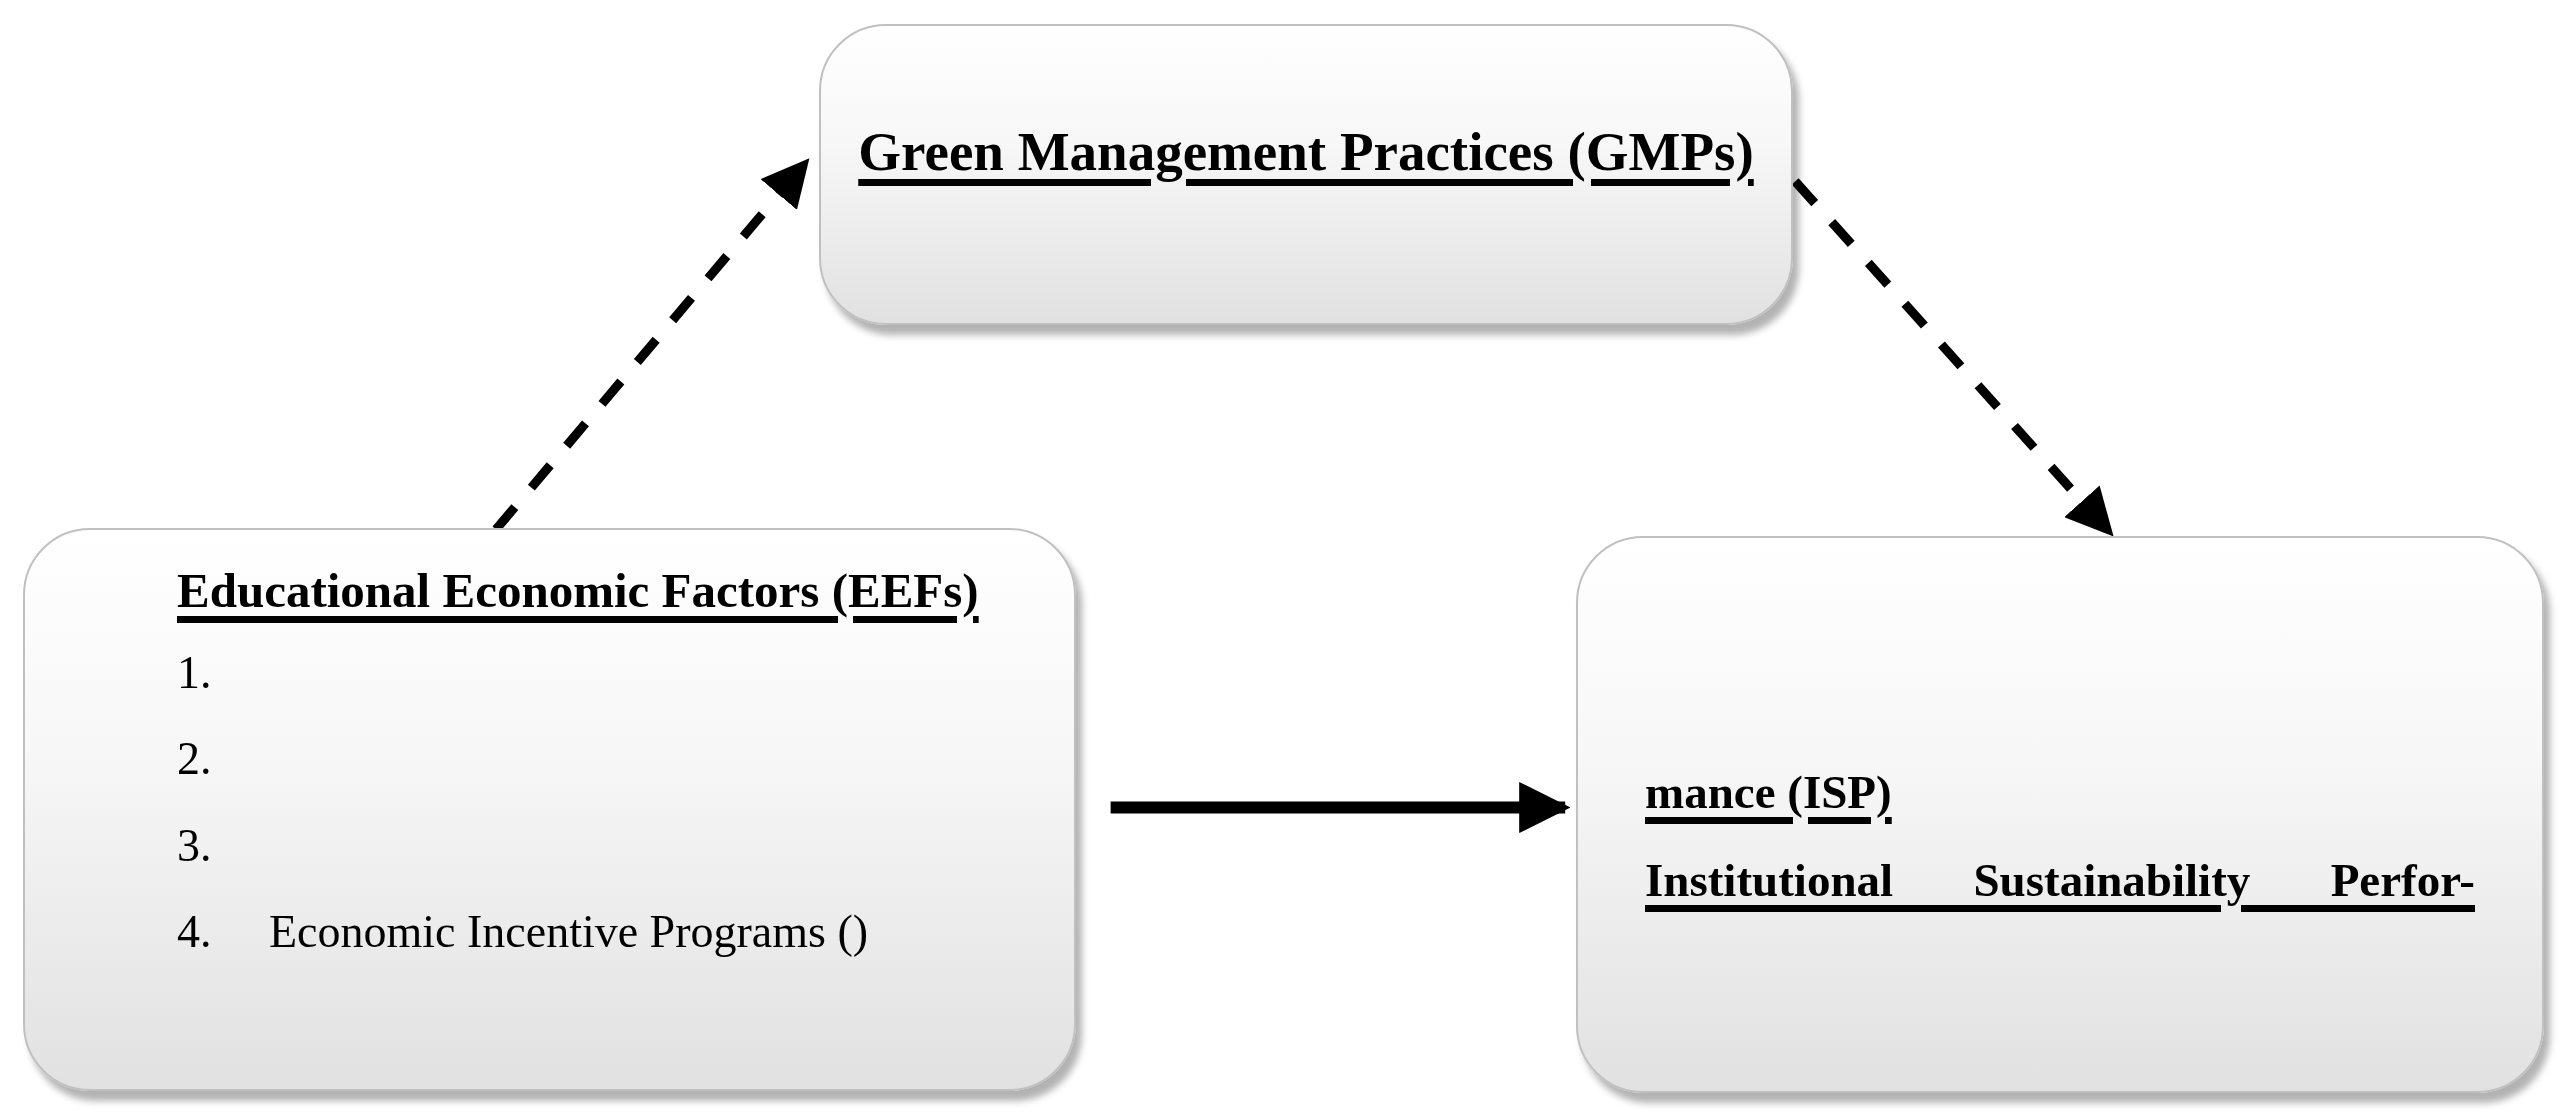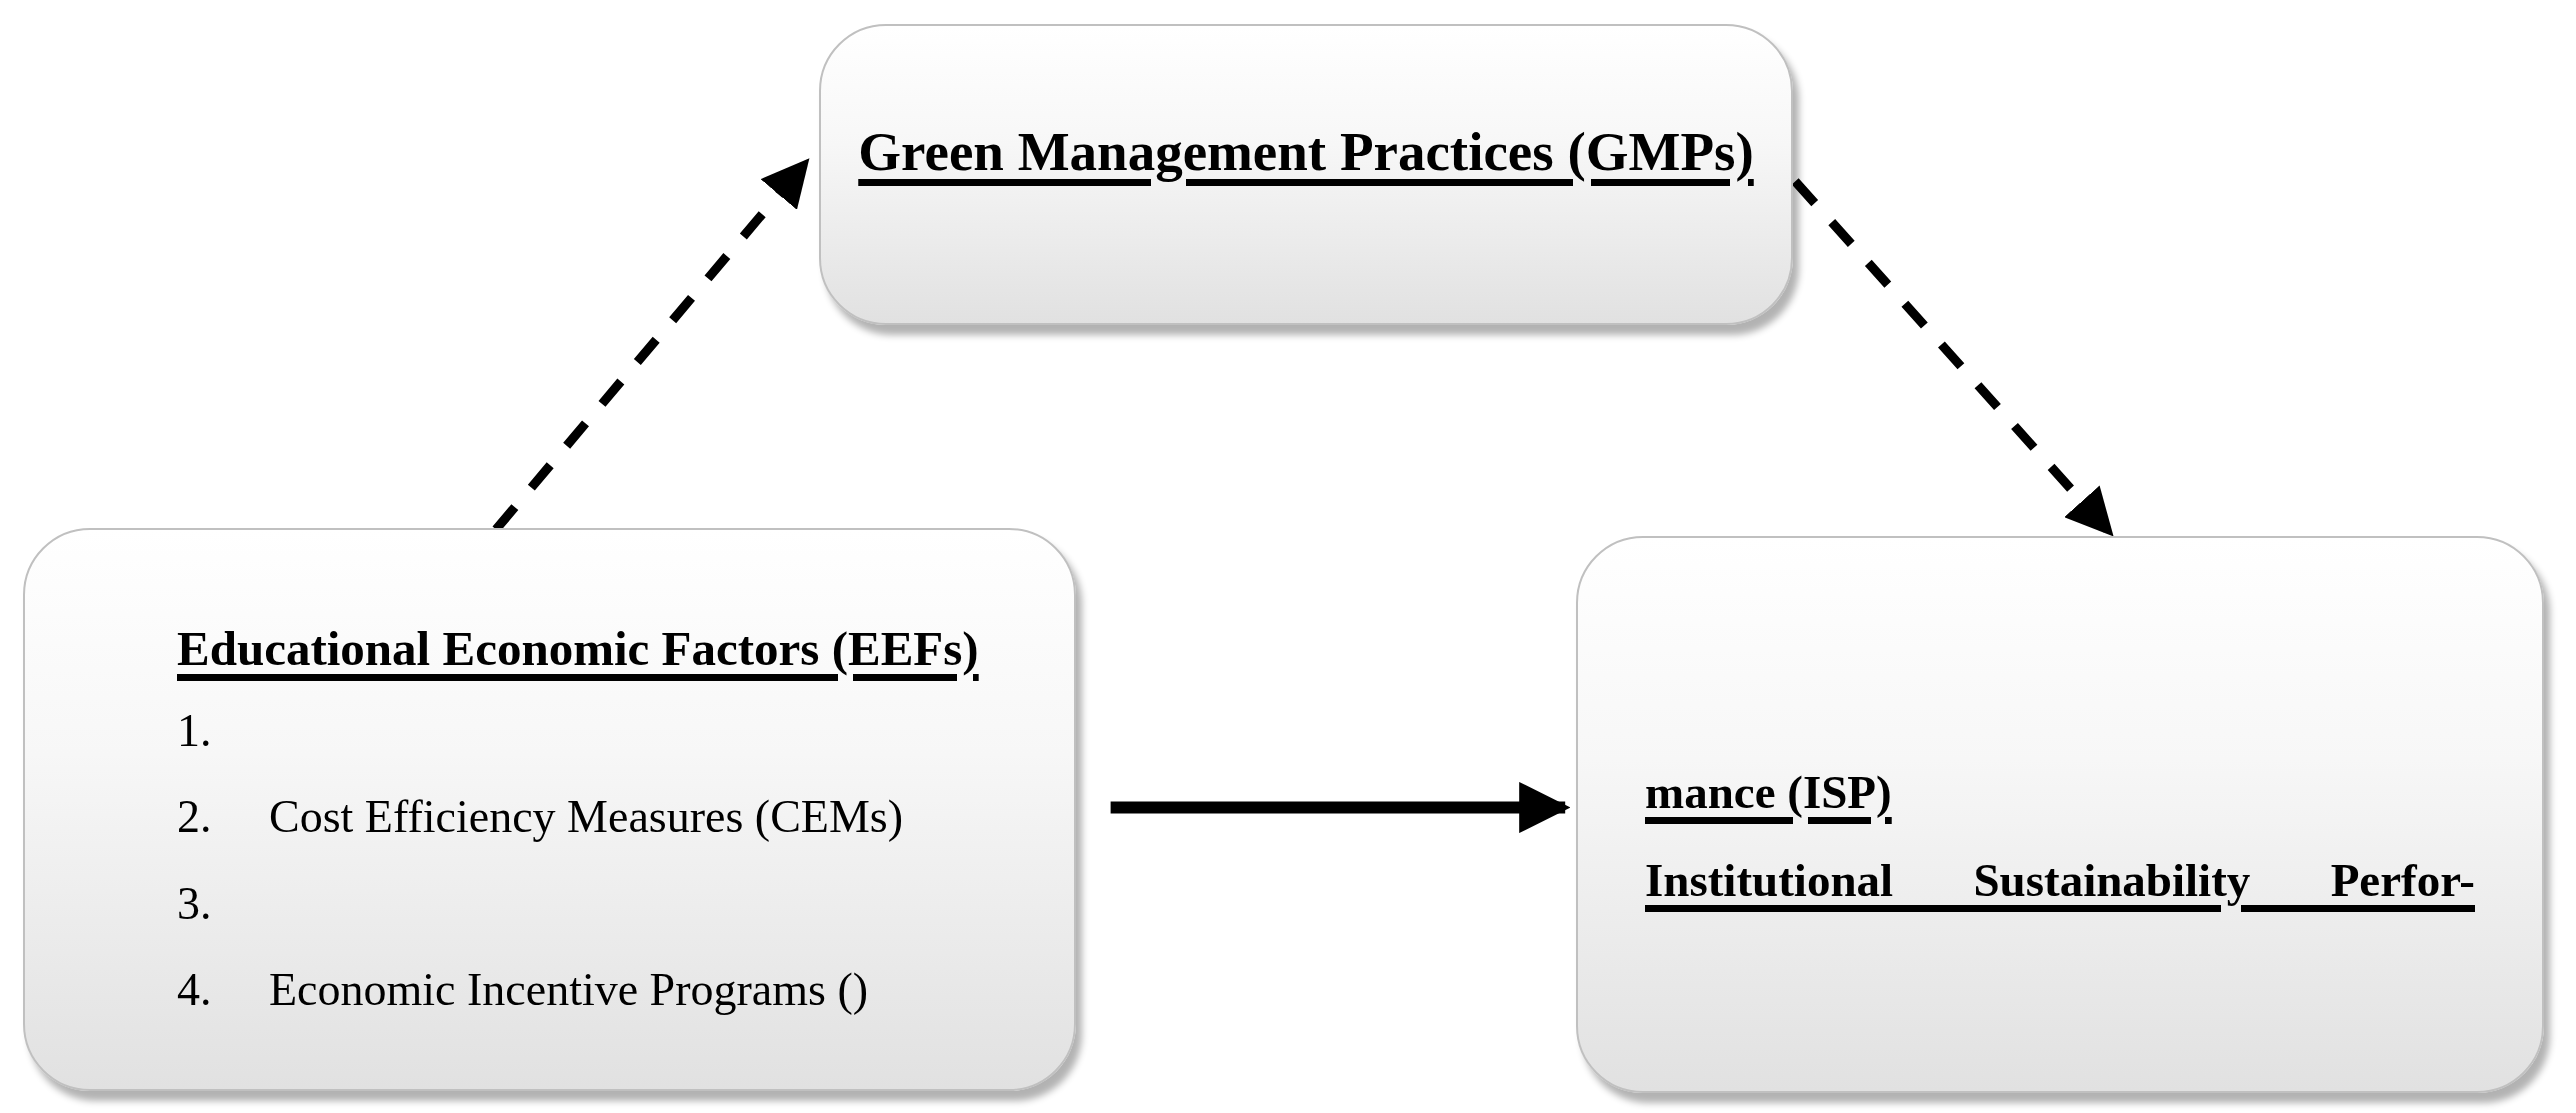--- a/index.html
+++ b/index.html
@@ -38,21 +38,21 @@
     line-height: 1.3;
     text-decoration: underline;
     text-decoration-thickness: 7.3px;
     text-underline-offset: 8.5px;
   }
   .box-eef {
     left: 23px;
     top: 528px;
     width: 1053px;
     height: 563px;
-    padding: 87px 37px 0 152px;
+    padding: 29px 37px 0 152px;
   }
   .box-eef .title {
     font-size: 49px;
     font-weight: bold;
     line-height: 1.3;
     text-decoration: underline;
     text-decoration-thickness: 7.3px;
     text-underline-offset: 8.5px;
     margin-bottom: 21px;
     display: inline-block;
@@ -125,21 +125,20 @@
   </div>
 
   <div class="box box-eef">
     <span class="title">Educational Economic Factors (EEFs)</span>
     <div class="factor-list">
       <div class="factor-item">
         <span class="num">1.</span>
       </div>
       <div class="factor-item">
         <span class="num">2.</span>
-        <span class="label">Cost Efficiency Measures (CEMs)</span>
       </div>
       <div class="factor-item">
         <span class="num">3.</span>
       </div>
       <div class="factor-item">
         <span class="num">4.</span>
         <span class="label">Economic Incentive Programs ()</span>
       </div>
     </div>
   </div>

